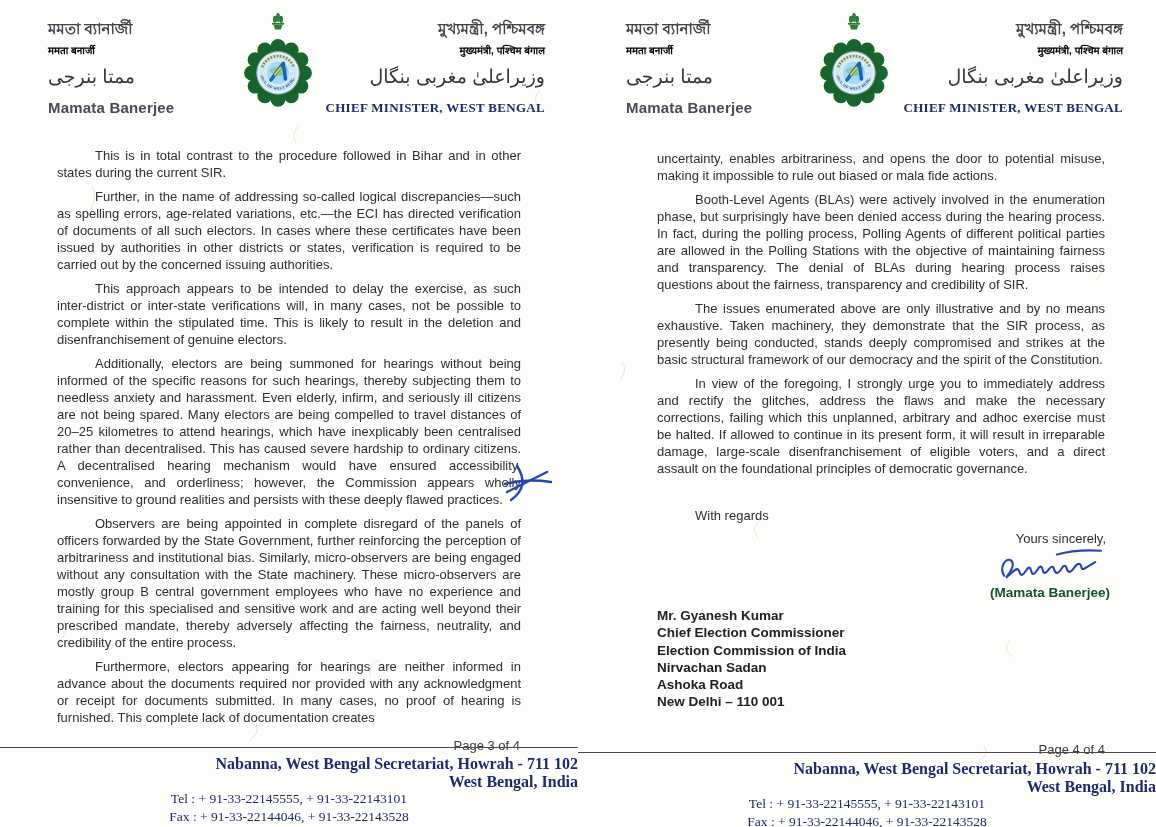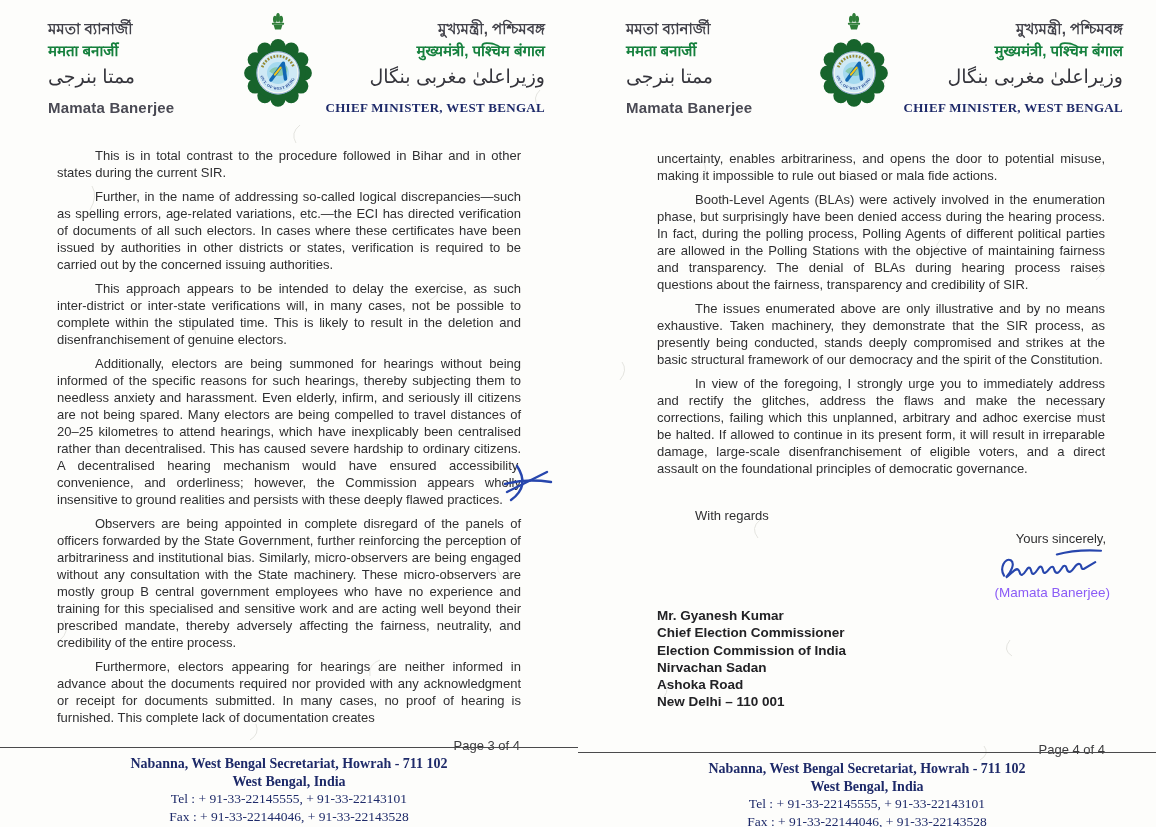--- a/index.html
+++ b/index.html
@@ -10,53 +10,53 @@
     padding-left:40px;
   }
   .page{position:absolute;top:0;width:578px;height:827px;}
   .page-left{left:0;}
   .page-right{left:578px;}
 
   
   .sender{position:absolute;left:48px;top:18px;width:190px;}
   .office{position:absolute;right:33px;top:18px;width:240px;text-align:right;}
   .hdr-bn{font-size:15px;font-weight:600;color:#42424a;line-height:22px;}
-  .hdr-hi{font-size:15px;font-weight:600;color:#15803d;line-height:22px;}
+  .hdr-hi{font-size:10px;font-weight:600;color:#000000;line-height:22px;}
   .hdr-ur{font-size:19px;color:#35353c;line-height:30px;}
   .hdr-en-name{font-size:15px;font-weight:700;color:#4a4a54;line-height:20px;margin-top:6px;letter-spacing:.2px;}
   .hdr-en-title{font-family:"Liberation Serif",serif;font-size:13px;font-weight:700;color:#1e2a69;margin-top:8px;letter-spacing:.3px;}
   .emblem{position:absolute;top:8px;width:88px;height:114px;}
   .page-left .emblem{left:234px;}
   .page-right .emblem{left:232px;}
 
   
   .body{position:absolute;color:#2f2f31;}
   .page-left .body{left:57px;top:147px;width:464px;}
   .page-right .body{left:79px;top:150px;width:448px;}
   .body p{font-size:13px;line-height:17px;margin:0 0 7px 0;text-align:justify;text-indent:38px;}
   .body p.noindent{text-indent:0;}
 
   .with-regards{position:absolute;left:117px;top:508px;font-size:13px;color:#2f2f31;text-align:right;}
   .yours{position:absolute;right:50px;top:531px;font-size:13px;color:#2f2f31;}
   .signature{position:absolute;right:44px;top:543px;width:118px;height:48px;}
-  .signatory{position:absolute;right:46px;top:585px;font-size:13.5px;font-weight:400;color:#8b5cf6;}
+  .signatory{position:absolute;right:46px;top:585px;font-size:13.5px;font-weight:700;color:#14532d;}
   .addressee{position:absolute;left:79px;top:607px;font-size:13.5px;font-weight:700;color:#222225;line-height:17.3px;}
 
   
   .rule{position:absolute;left:0;width:578px;border-top:1.6px solid #4a4a4c;}
   .page-left .rule{top:747px;}
   .page-right .rule{top:752px;}
   .pagenum{position:absolute;font-size:13px;color:#3c3c3e;background:transparent;}
   .page-left .pagenum{right:58px;top:738px;}
   .page-right .pagenum{right:51px;top:742px;}
   .footer{position:absolute;left:0;width:578px;text-align:center;
     font-family:"Liberation Serif",serif;color:#1e2a69;}
   .page-left .footer{top:755px;}
   .page-right .footer{top:760px;}
-  .f-addr{font-size:14px;font-weight:700;line-height:17.5px;}
+  .f-addr{font-size:16px;font-weight:700;line-height:17.5px;text-align:right;}
   .f-tel{font-size:13.5px;line-height:17.5px;}
 
   .penmark{position:absolute;left:503px;top:460px;width:50px;height:46px;}
   .texture{position:absolute;left:0;top:0;pointer-events:none;}
 </style>
 </head>
 <body>
 
 <svg width="0" height="0" style="position:absolute" aria-hidden="true">
   <defs>

